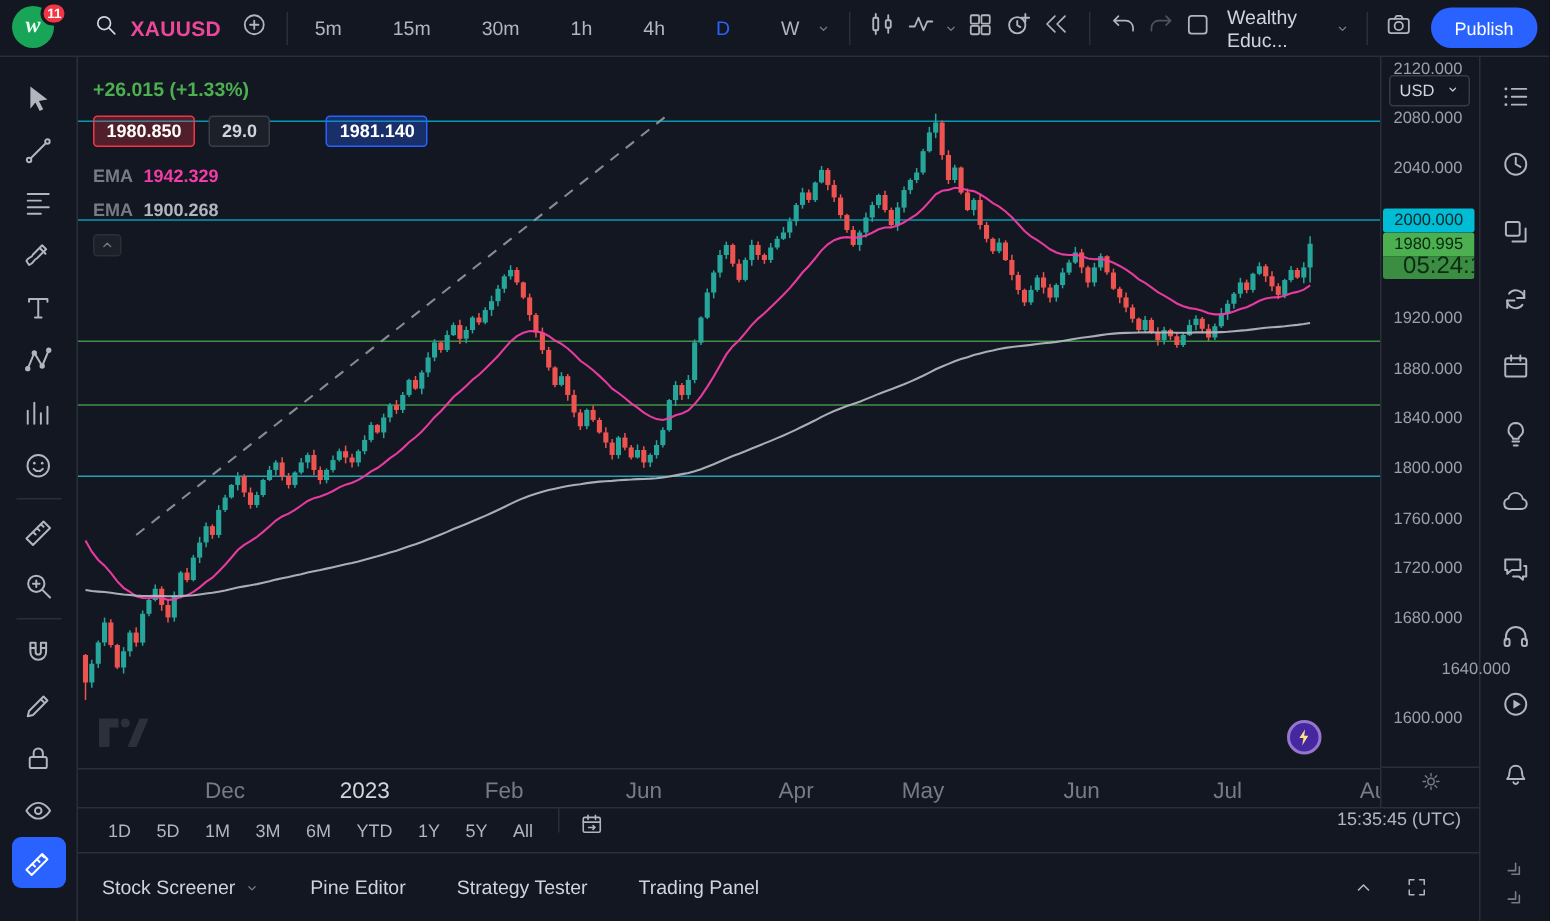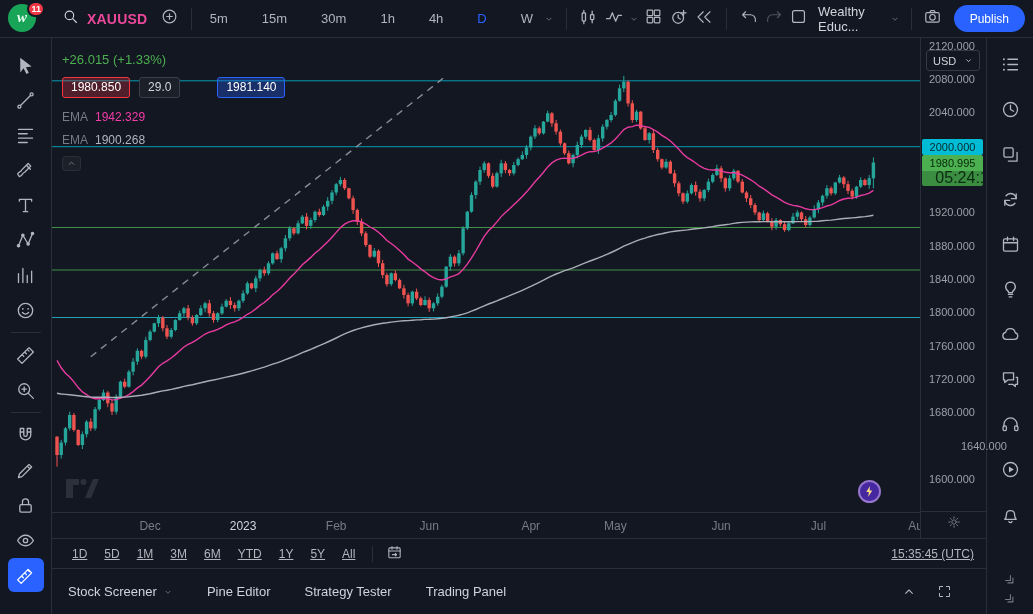--- a/index.html
+++ b/index.html
@@ -40,57 +40,57 @@
   .rail-btn.active{background:#2962ff;color:#fff;}
   .rail-div{width:30px;height:1px;background:#2a2e39;margin:4px 0;}
   .center{flex:1;display:flex;flex-direction:column;min-width:0;}
   
   .chart-pane{height:500px;flex:0 0 500px;display:flex;position:relative;}
   .plot-wrap{position:relative;width:868px;flex:0 0 868px;height:500px;overflow:hidden;cursor:crosshair;}
   #plotSvg{position:absolute;left:0;top:0;width:868px;height:474px;}
   #plotSvg svg{display:block;}
   .time-axis{position:absolute;left:0;bottom:0;width:868px;height:26px;border-top:1px solid #2a2e39;
         background:#131722;cursor:ew-resize;}
-  .t-tick{position:absolute;top:6px;font-size:12px;color:#787b86;transform:translateX(-50%);white-space:nowrap;}
+  .t-tick{position:absolute;top:6px;font-size:15px;color:#787b86;transform:translateX(-50%);white-space:nowrap;}
   .t-tick.major{color:#d1d4dc;}
   .price-axis{width:66px;flex:0 0 66px;position:relative;border-left:1px solid #2a2e39;background:#131722;cursor:ns-resize;}
   .p-tick{position:absolute;left:8px;font-size:11px;color:#9aa0a8;}
   .corner-line{position:absolute;left:0;right:0;bottom:26px;height:1px;background:#2a2e39;}
   .usd-btn{position:absolute;top:12px;left:5px;width:54px;height:21px;border:1px solid #363a45;border-radius:3px;
         background:#131722;display:flex;align-items:center;justify-content:space-between;padding:0 6px;
         font-size:11px;color:#d1d4dc;z-index:6;cursor:pointer;}
   .badge{position:absolute;left:1px;right:3px;border-radius:2px;z-index:5;font-size:11px;
         display:flex;align-items:center;justify-content:center;}
   .badge-cyan{height:16px;background:#00bcd4;color:#072a2e;}
   .badge-green{flex-direction:column;padding:0;overflow:hidden;height:31px;}
   .badge-green .bg-price{width:100%;height:16px;background:#4caf50;color:#07280d;display:flex;
         align-items:center;justify-content:center;}
   .badge-green .bg-count{width:100%;height:15px;background:#3b8d41;color:#0c2b12;display:flex;
         align-items:center;justify-content:center;font-size:16px;padding-left:28px;}
   .axis-gear{position:absolute;bottom:4px;left:50%;transform:translateX(-50%);color:#787b86;cursor:pointer;}
   
-  .legend{position:absolute;top:14px;left:10px;z-index:4;}
+  .legend{position:absolute;top:14px;left:10px;z-index:4;font-weight:bold;}
   .legend-change{font-size:13px;color:#4caf50;margin-bottom:10px;}
   .legend-boxes{display:flex;gap:9px;margin-bottom:12px;}
   .lbox{padding:2px 8px;border-radius:3px;font-size:12px;line-height:15px;}
   .lbox.red{background:rgba(242,54,69,.28);border:1px solid #f23645;color:#fff;}
   .lbox.plain{background:#1b2029;border:1px solid #3a3e4a;color:#d1d4dc;}
   .lbox.blue{background:rgba(41,98,255,.32);border:1px solid #2962ff;color:#fff;margin-left:28px;}
   .legend-ema{display:flex;gap:7px;font-size:12px;color:#787b86;margin-bottom:9px;}
   .ema-val-fast{color:#f23ca6;}
   .ema-val-slow{color:#b2b5be;}
   .legend-collapse{width:19px;height:15px;border:1px solid #2a2e39;background:#1b2029;border-radius:3px;
         display:flex;align-items:center;justify-content:center;color:#787b86;cursor:pointer;margin-top:2px;}
   .watermark{position:absolute;left:12px;top:438px;opacity:.55;z-index:2;}
   .assistant{position:absolute;left:806px;top:442px;width:23px;height:23px;border-radius:50%;
         background:#4527a0;border:2px solid #9575cd;display:flex;align-items:center;justify-content:center;
         z-index:4;cursor:pointer;color:#ffe082;}
   
-  .range-bar{height:30px;flex:0 0 30px;border-top:1px solid #2a2e39;display:flex;align-items:center;
-        padding:12px 12px;font-size:12px;color:#b2b5be;gap:1px;text-decoration:underline;}
+  .range-bar{height:30px;flex:0 0 30px;border-top:1px solid #2a2e39;display:flex;
+        padding:0 12px;font-size:12px;color:#b2b5be;gap:1px;}
   .range-btn{padding:3px 8px;border-radius:4px;cursor:pointer;}
   .range-div{width:1px;height:16px;background:#2a2e39;margin:0 8px;}
   .range-clock{margin-left:auto;color:#b2b5be;cursor:pointer;}
   
   .bottom-panel{flex:1;border-top:1px solid #2a2e39;display:flex;align-items:center;padding:0 16px;
         font-size:13px;color:#cfd3dc;gap:30px;}
   .bp-tab{display:flex;align-items:center;gap:6px;cursor:pointer;white-space:nowrap;}
   .bp-icons{margin-left:auto;display:flex;align-items:center;gap:20px;color:#b2b5be;margin-right:18px;}
   .bp-icons span{cursor:pointer;display:flex;}
   

